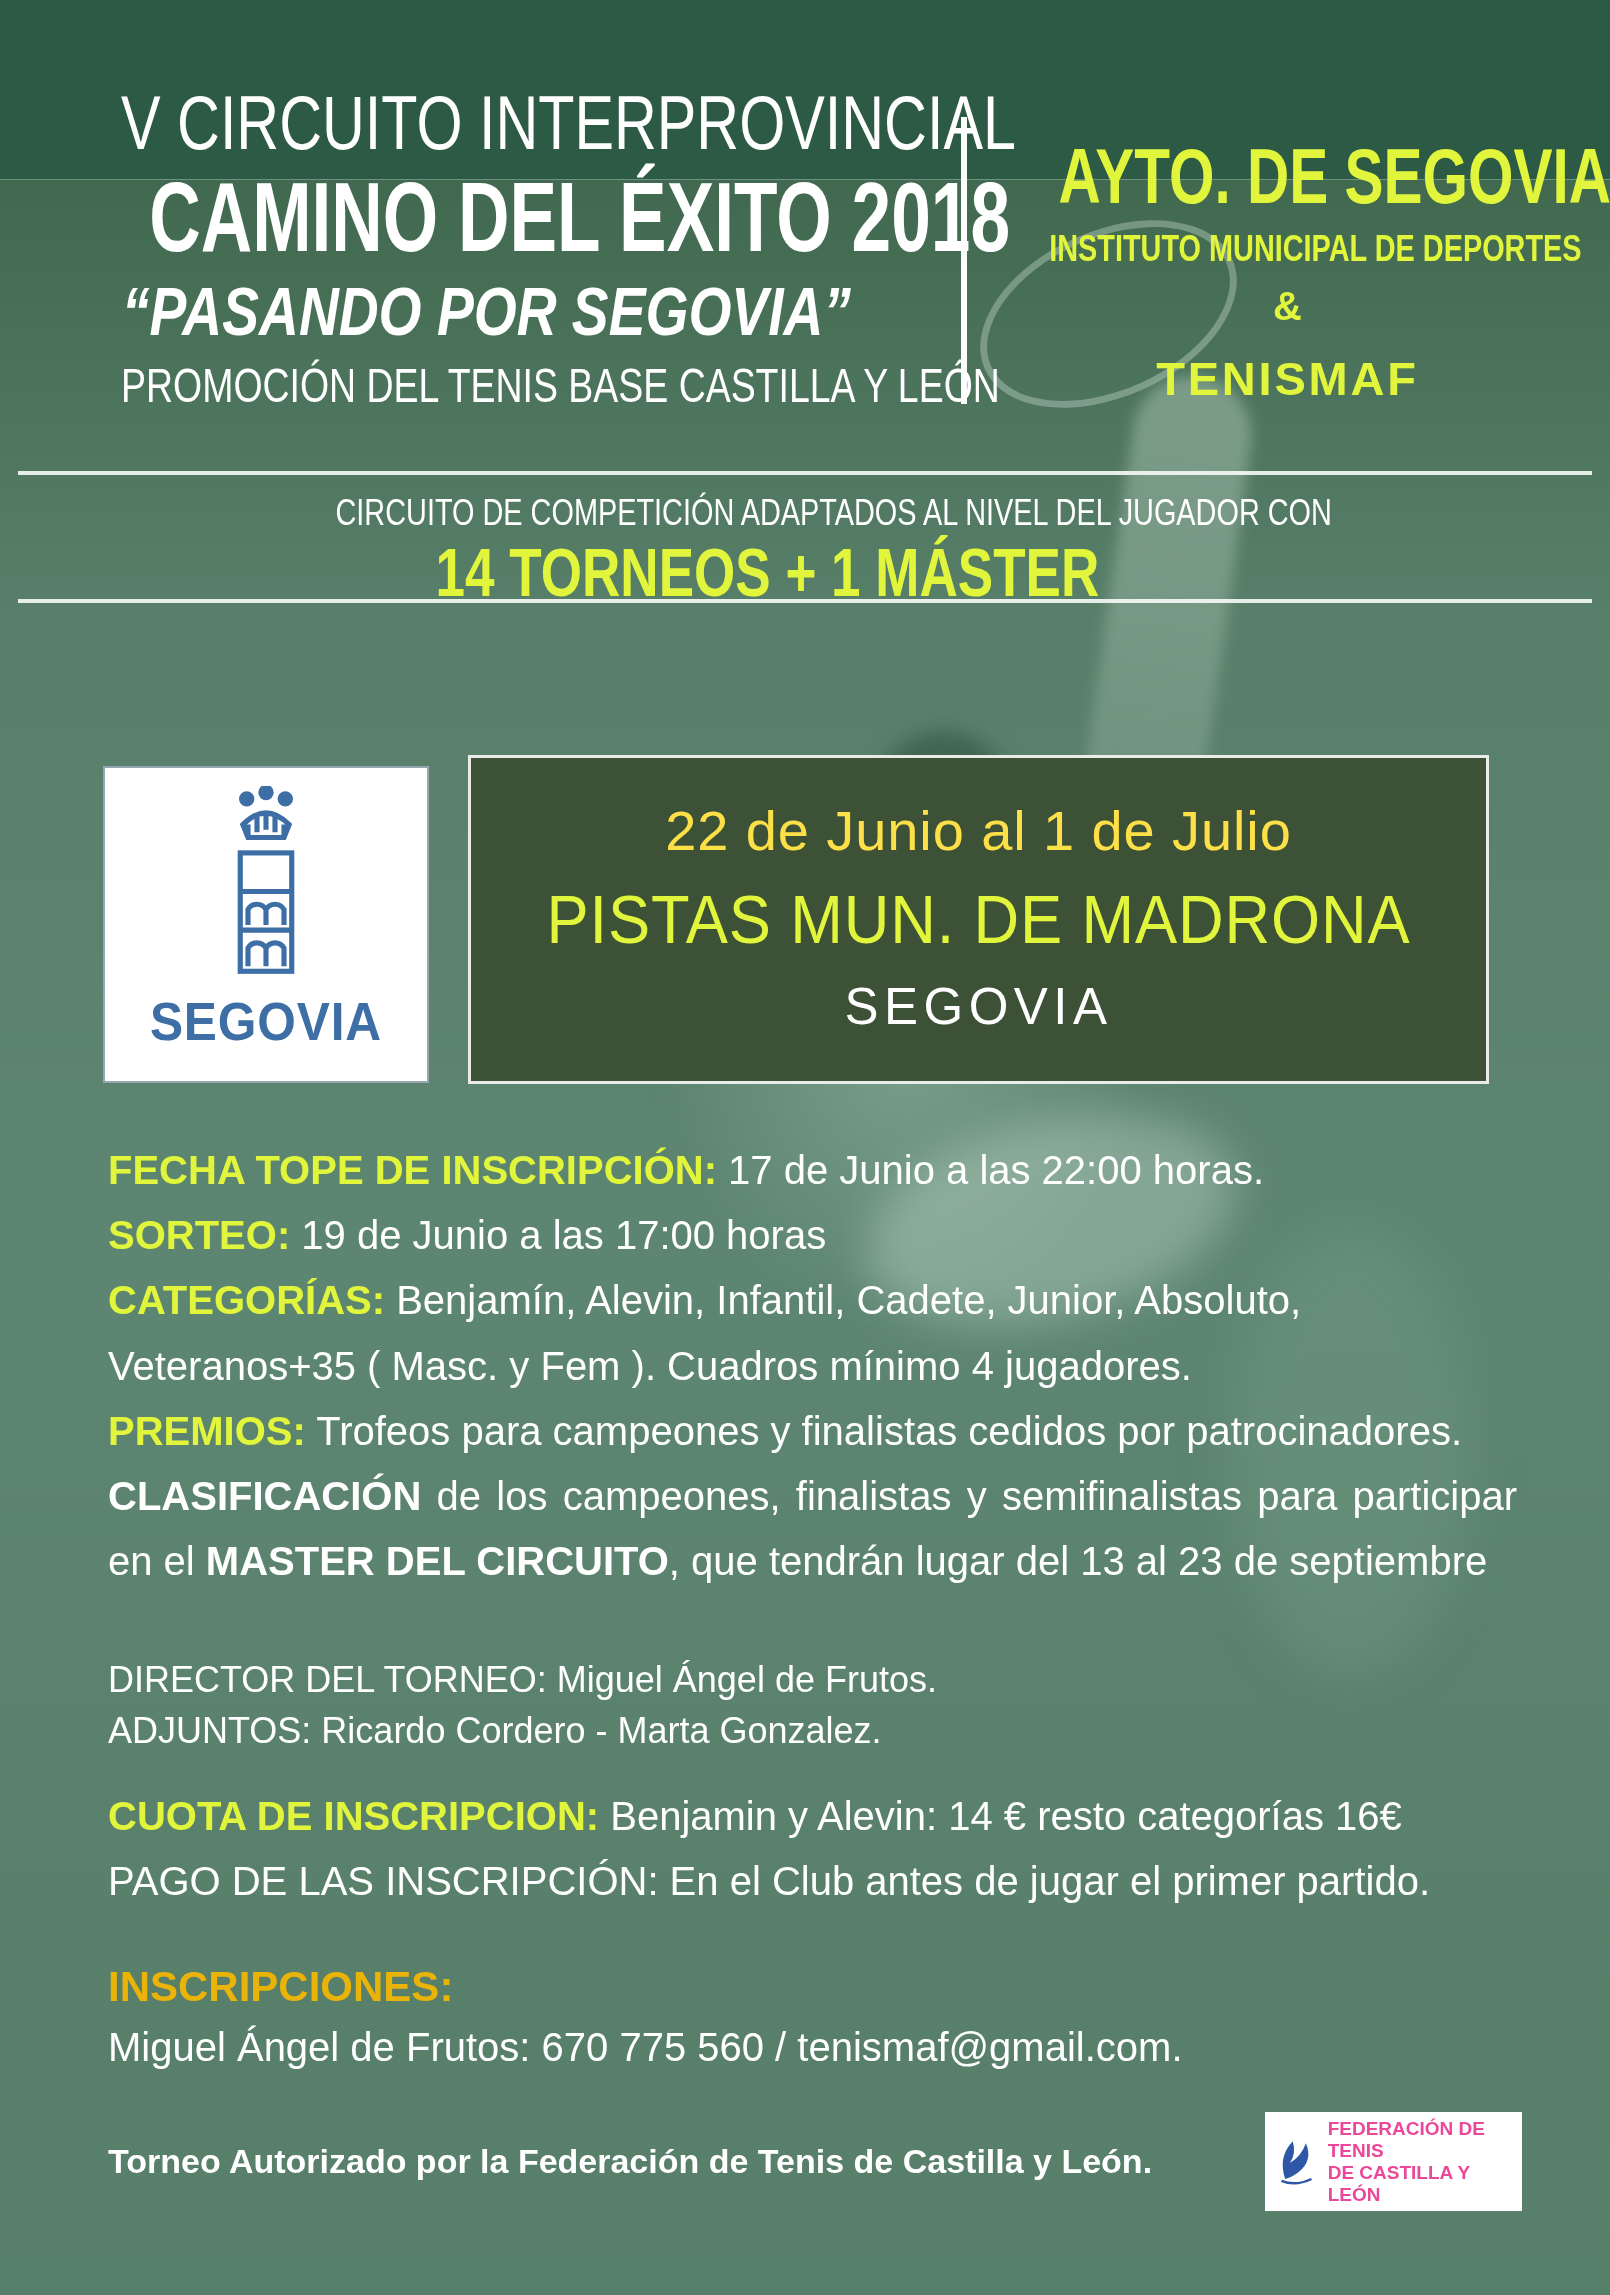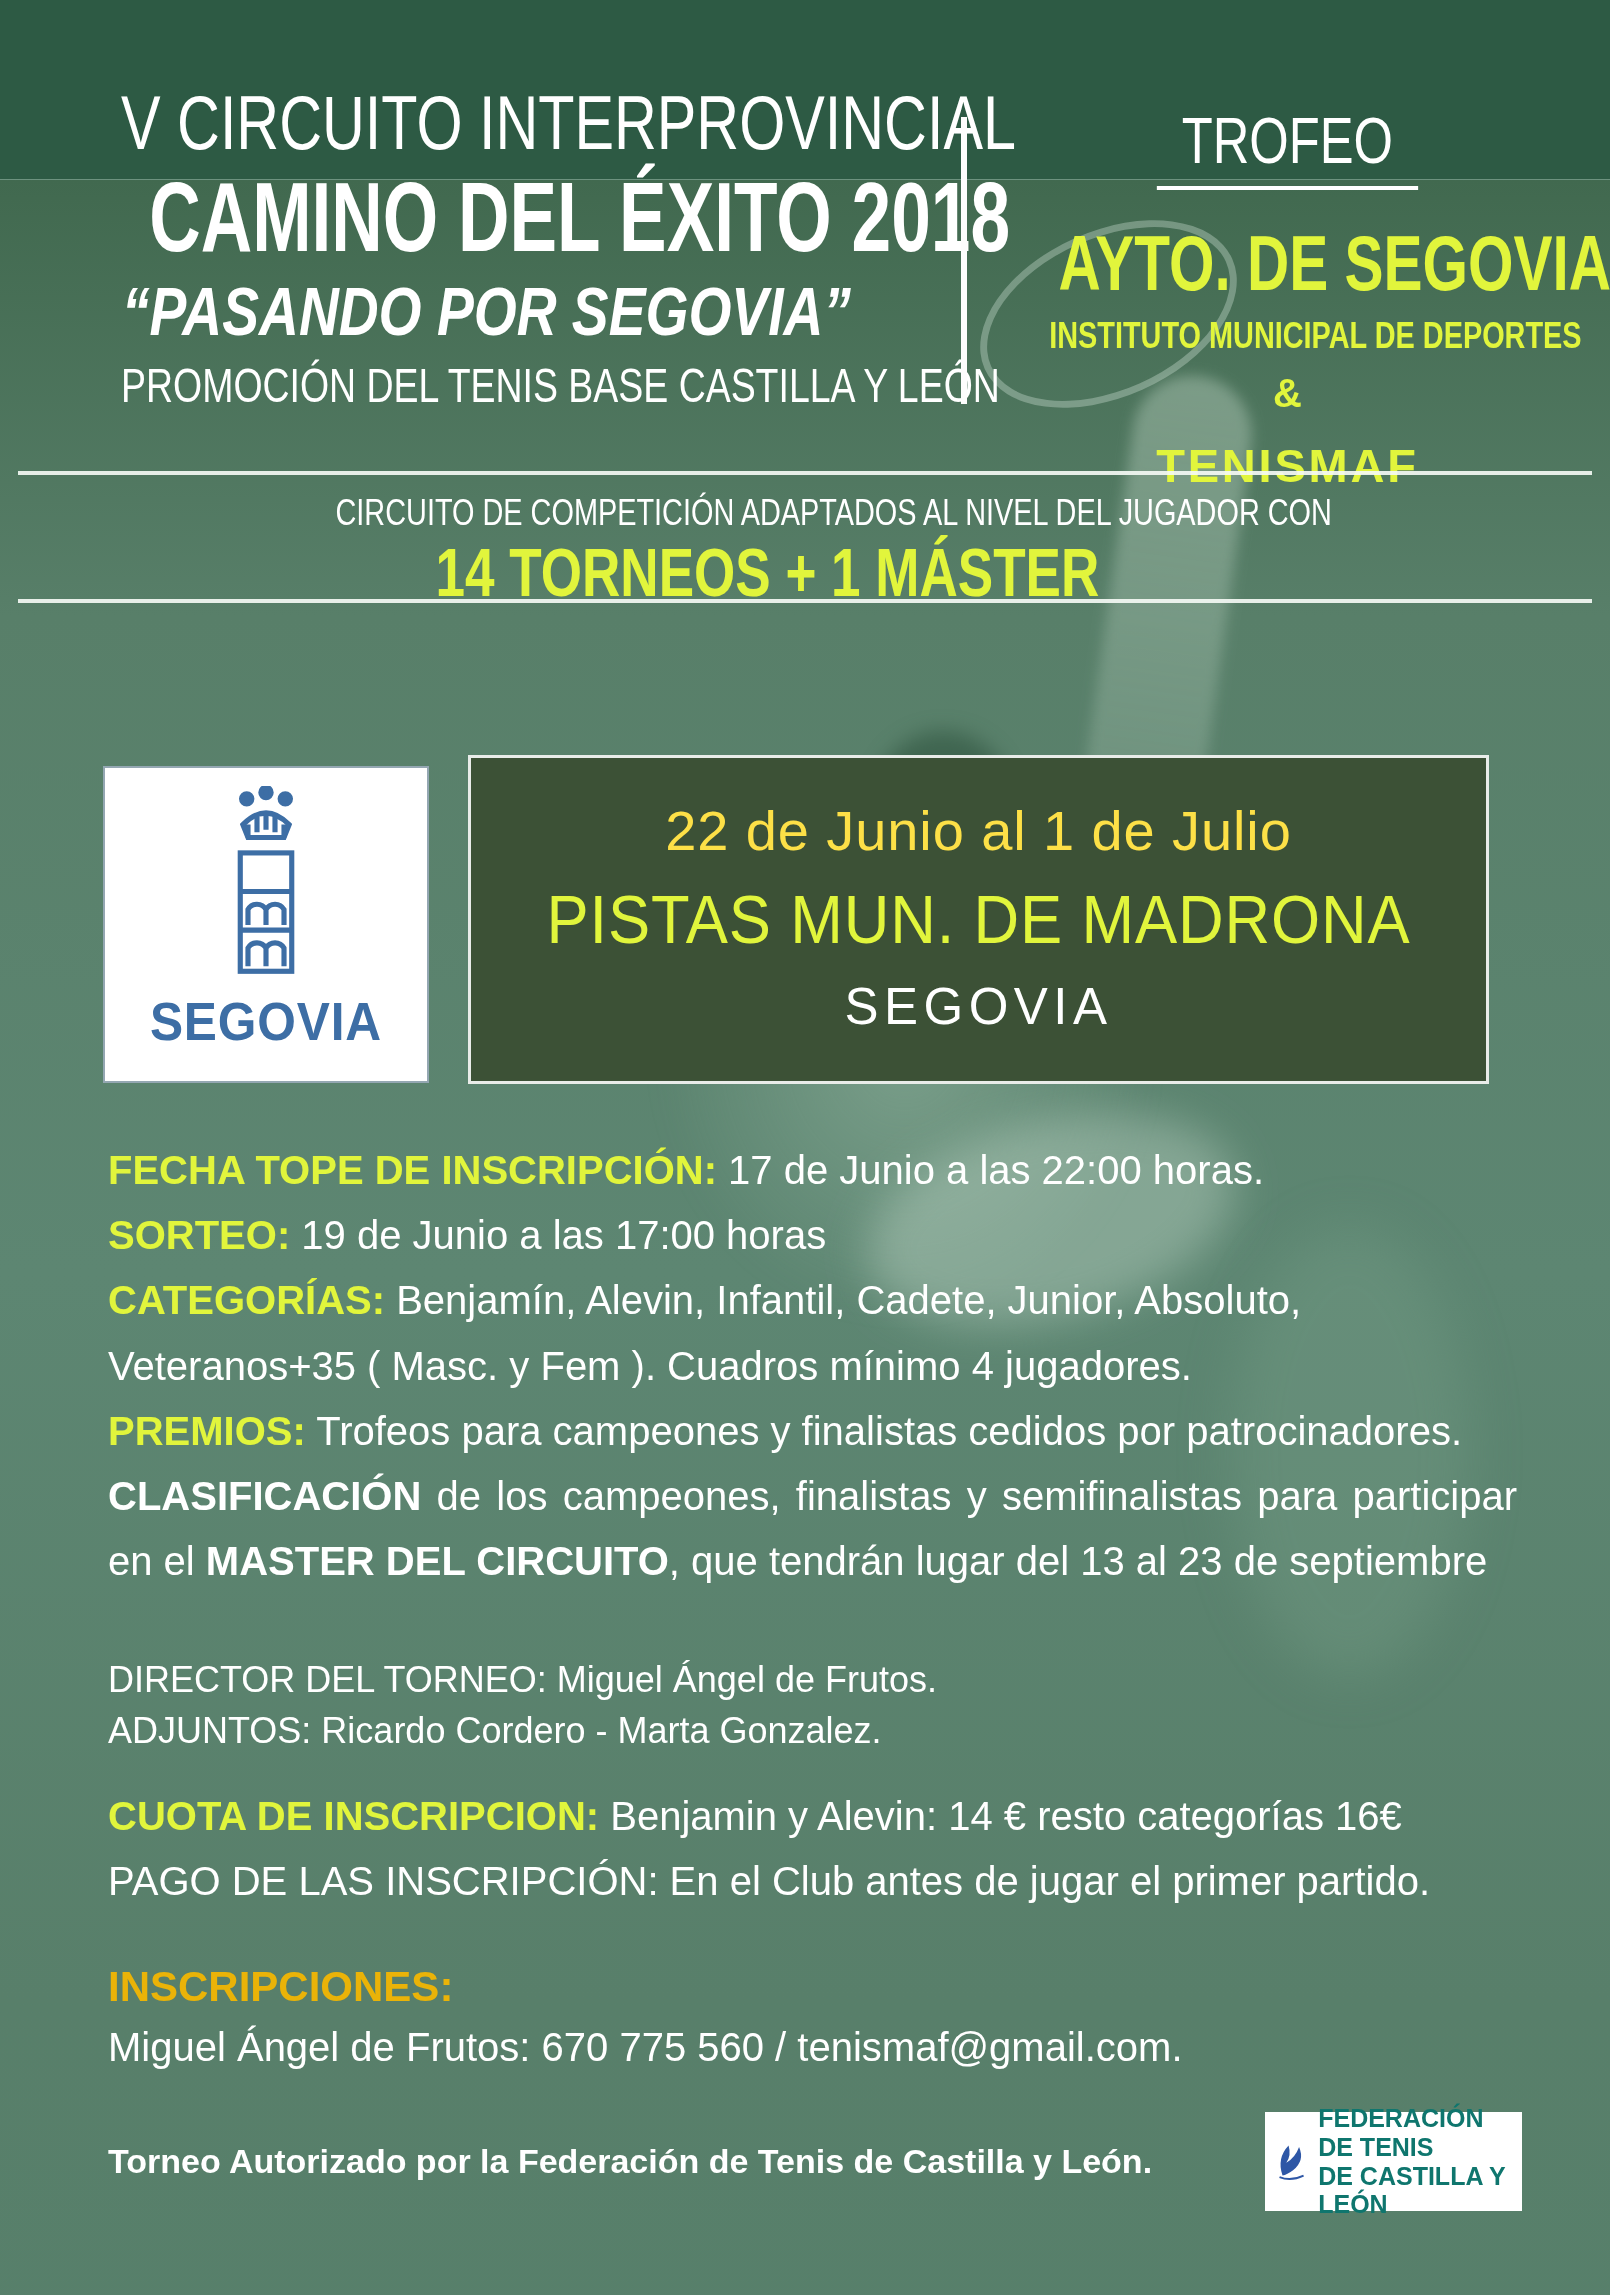--- a/index.html
+++ b/index.html
@@ -65,21 +65,21 @@
   .lbl{color:#e1f53c;font-weight:700;}
   .b{font-weight:700;}
   .gap-s{height:27.5px;}　.gap-m{height:44px;}
   .jst{text-align:justify;}
   .staff{font-size:36px !important;line-height:1.42 !important;}
   .insc-label{font-size:42px !important;font-weight:700;color:#eab308;line-height:1.3 !important;}
   .aut-row{position:relative;height:108px;margin-top:32px;}
   .aut-text{font-size:34px !important;font-weight:700;line-height:1.25 !important;width:1125px;padding-top:27.5px;}
   .fed-badge{position:absolute;left:1157px;top:0;width:257px;height:99px;background:#fff;
     display:flex;align-items:center;gap:8.3px;padding:4.6px 7.3px;box-sizing:border-box;}
-  .fed-txt{color:#0f766e;font-weight:700;font-size:25px;line-height:1.15;}
+  .fed-txt{color:#ec4899;font-weight:700;font-size:19px;line-height:1.15;}
   svg{display:block;}
 </style>
 </head>
 <body>
 
 <div class="poster">
 
   <div class="hero">
     <div class="photo">
       <div class="blob racket"></div>
@@ -93,21 +93,20 @@
     <div class="hdr-left">
       <div class="hl1 cond">V CIRCUITO INTERPROVINCIAL</div>
       <div class="hl2">CAMINO DEL ÉXITO 2018</div>
       <div class="hl3">“PASANDO POR SEGOVIA”</div>
       <div class="hl4 cond">PROMOCIÓN DEL TENIS BASE CASTILLA Y LEÓN</div>
     </div>
 
     <div class="hdr-divider"></div>
 
     <div class="hdr-right">
-      <div><span class="trofeo cond">TROFEO</span></div>
       <div class="org1 accent">AYTO. DE SEGOVIA</div>
       <div class="org2 accent cond">INSTITUTO MUNICIPAL DE DEPORTES</div>
       <div class="amp accent">&amp;</div>
       <div class="org3 accent">TENISMAF</div>
     </div>
 
     <div class="rule" style="top:471px;"></div>
     <div class="band1"><span class="cond" style="display:inline-block;">CIRCUITO DE COMPETICIÓN ADAPTADOS AL NIVEL DEL JUGADOR CON</span></div>
     <div class="band2 accent"><span class="cond" style="display:inline-block;">14 TORNEOS + 1 MÁSTER</span></div>
     <div class="rule" style="top:599px;"></div>

